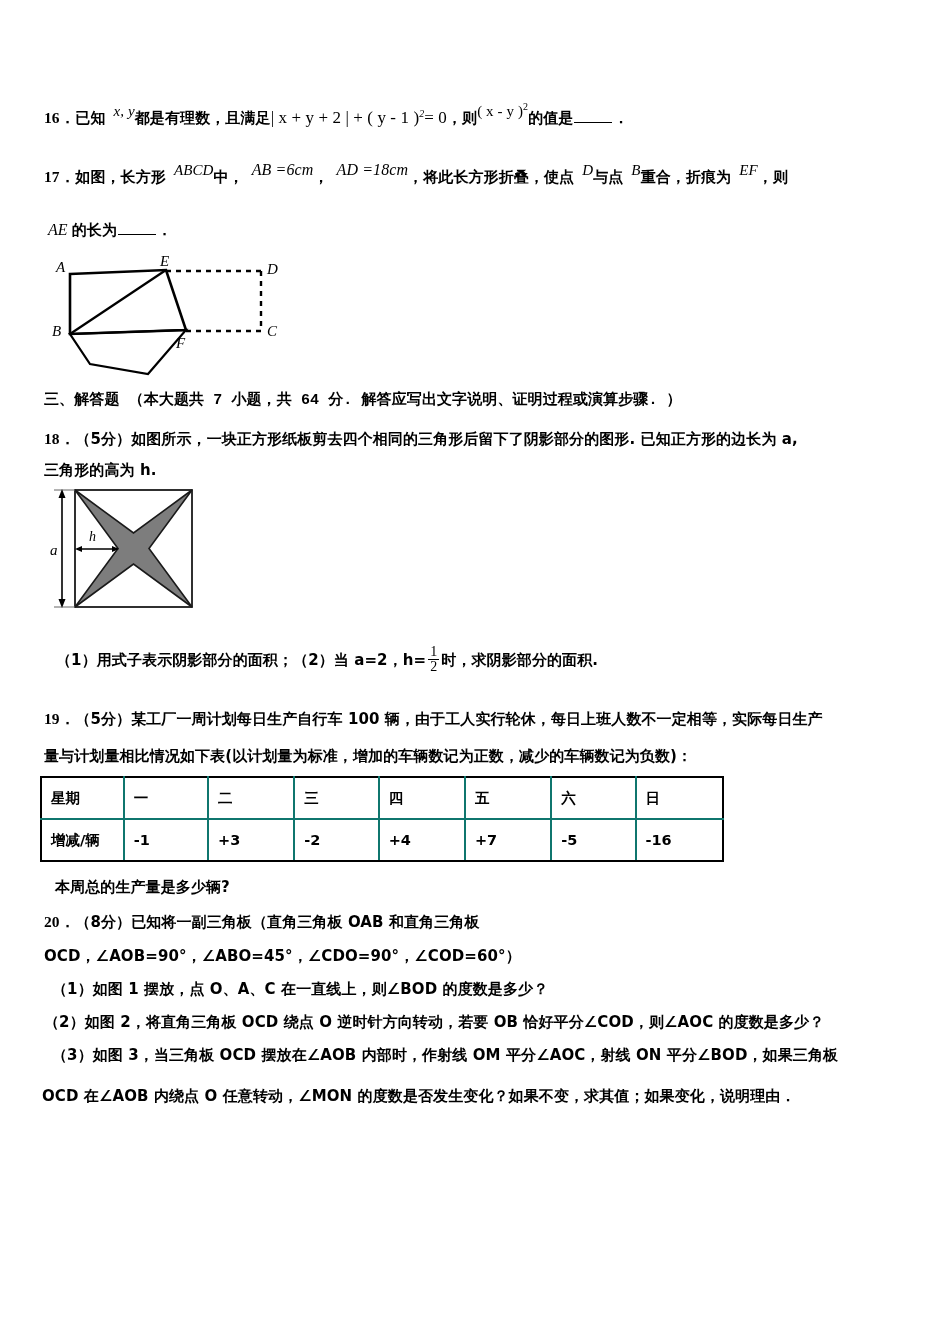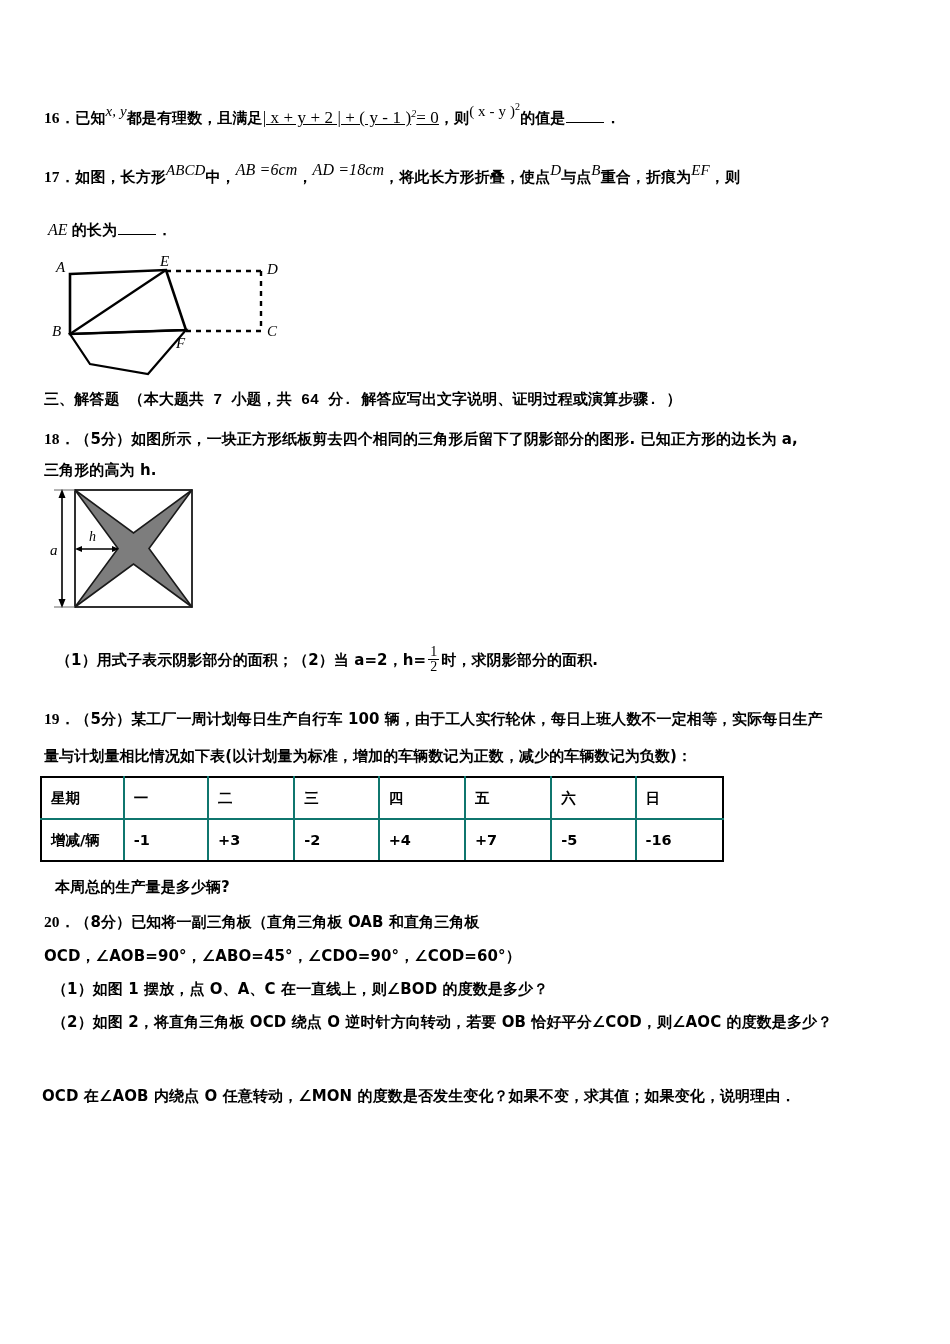--- a/index.html
+++ b/index.html
@@ -40,36 +40,36 @@
     font-family: "Liberation Serif", "DejaVu Serif", serif;
     font-style: italic;
     font-weight: normal;
     font-size: 16px;
   }
   .mn {
     font-family: "Liberation Serif", "DejaVu Serif", serif;
     font-style: normal;
     font-weight: normal;
     font-size: 16px;
-    text-decoration: underline;
   }
   .sup {
     font-size: 10px;
     vertical-align: super;
     font-family: "Liberation Serif", serif;
     font-style: italic;
     font-weight: normal;
   }
   .raise {
     position: relative;
     top: -7px;
     font-family: "Liberation Serif", "DejaVu Serif", serif;
     font-style: italic;
     font-weight: normal;
     font-size: 15px;
+    margin-left: 8px;
   }
   .raise-n {
     position: relative;
     top: -7px;
     font-family: "Liberation Serif", "DejaVu Serif", serif;
     font-style: normal;
     font-weight: normal;
     font-size: 15px;
   }
 
@@ -218,16 +218,17 @@
     </table>
 
   <div class="blk cn" style="left:42px; top:876px;margin-left:13px;">本周总的生产量是多少辆?</div>
 
   <div class="blk" style="left:44px; top:910px;">
     <span class="num">20．</span><span class="cn">（8分）</span><span class="cn">已知将一副三角板（直角三角板 OAB 和直角三角板</span>
   </div>
   <div class="blk cn" style="left:44px; top:945px;">OCD，∠AOB=90°，∠ABO=45°，∠CDO=90°，∠COD=60°）</div>
 
   <div class="blk cn" style="left:52px; top:978px;">（1）如图 1 摆放，点 O、A、C 在一直线上，则∠BOD 的度数是多少？</div>
-  <div class="blk cn" style="left:52px; top:1011px;">（2）如图 2，将直角三角板 OCD 绕点 O 逆时针方向转动，若要 OB 恰好平分∠COD，则∠AOC 的度数是多少？</div>
+  <div class="blk cn" style="left:44px; top:1011px;">（2）如图 2，将直角三角板 OCD 绕点 O 逆时针方向转动，若要 OB 恰好平分∠COD，则∠AOC 的度数是多少？</div>
+  <div class="blk cn" style="left:52px; top:1044px;">（3）如图 3，当三角板 OCD 摆放在∠AOB 内部时，作射线 OM 平分∠AOC，射线 ON 平分∠BOD，如果三角板</div>
   <div class="blk cn" style="left:42px; top:1085px;">OCD 在∠AOB 内绕点 O 任意转动，∠MON 的度数是否发生变化？如果不变，求其值；如果变化，说明理由．</div>
 
 </div>
 
 </body></html>

